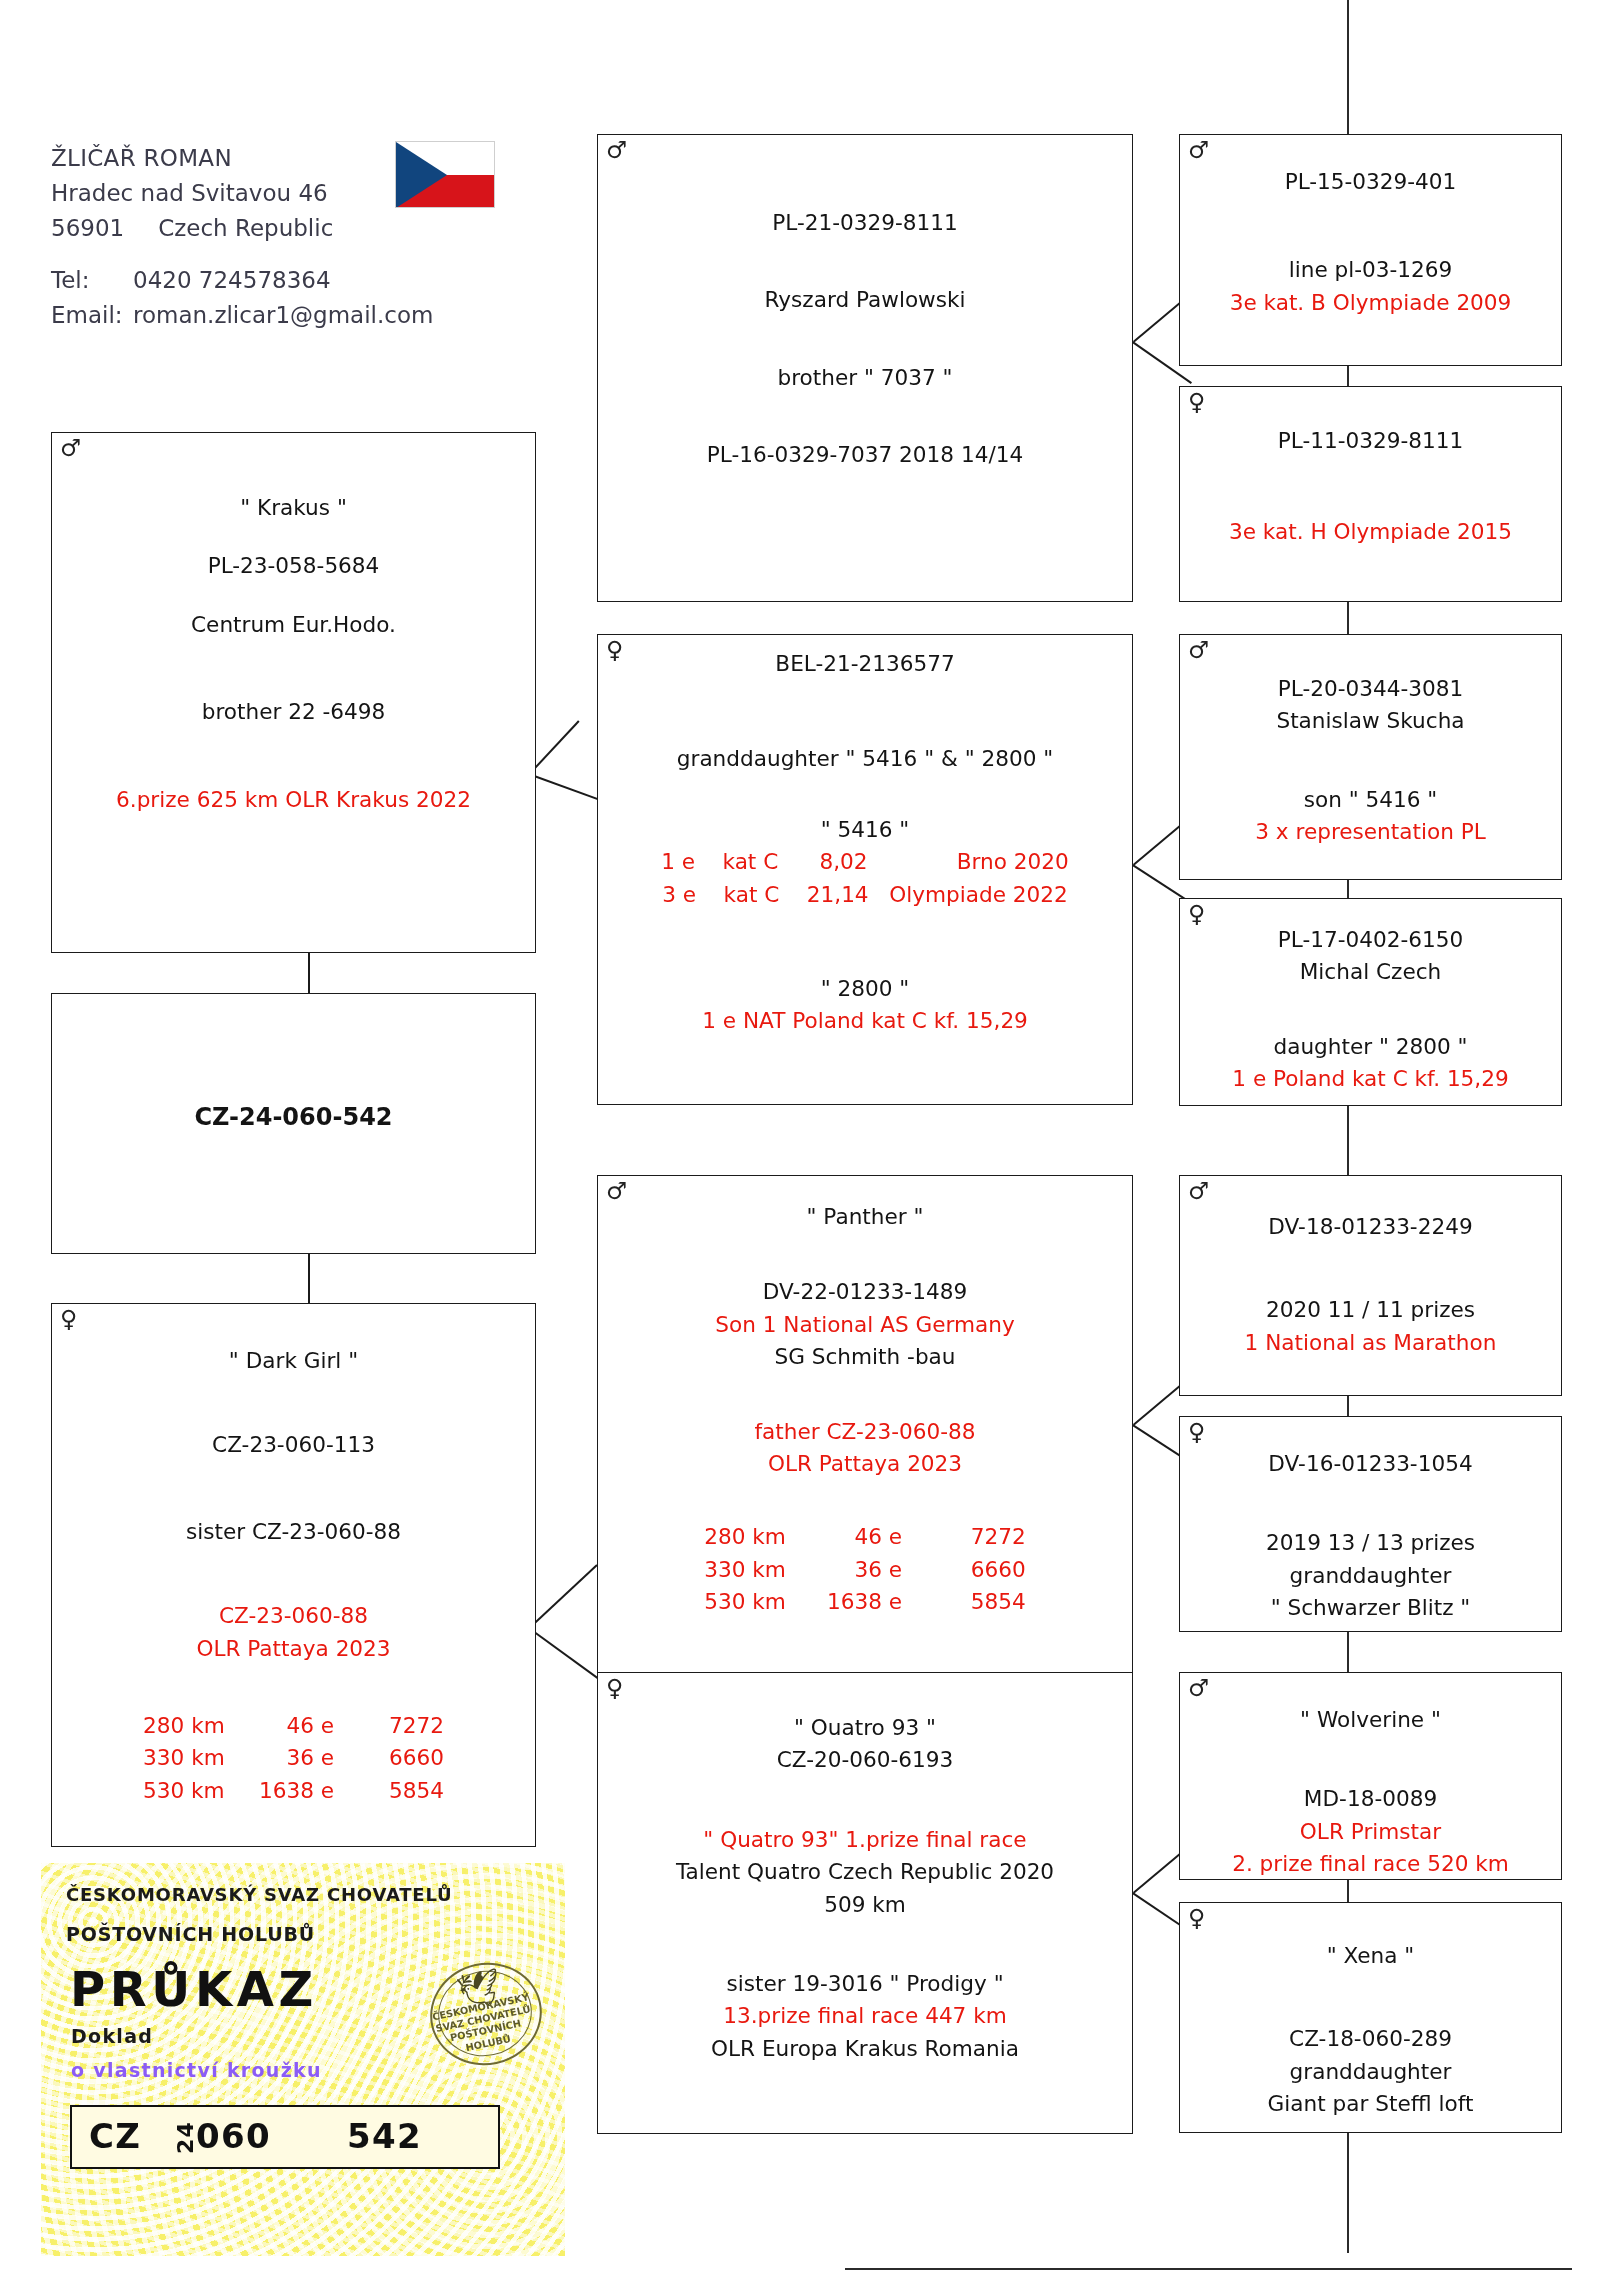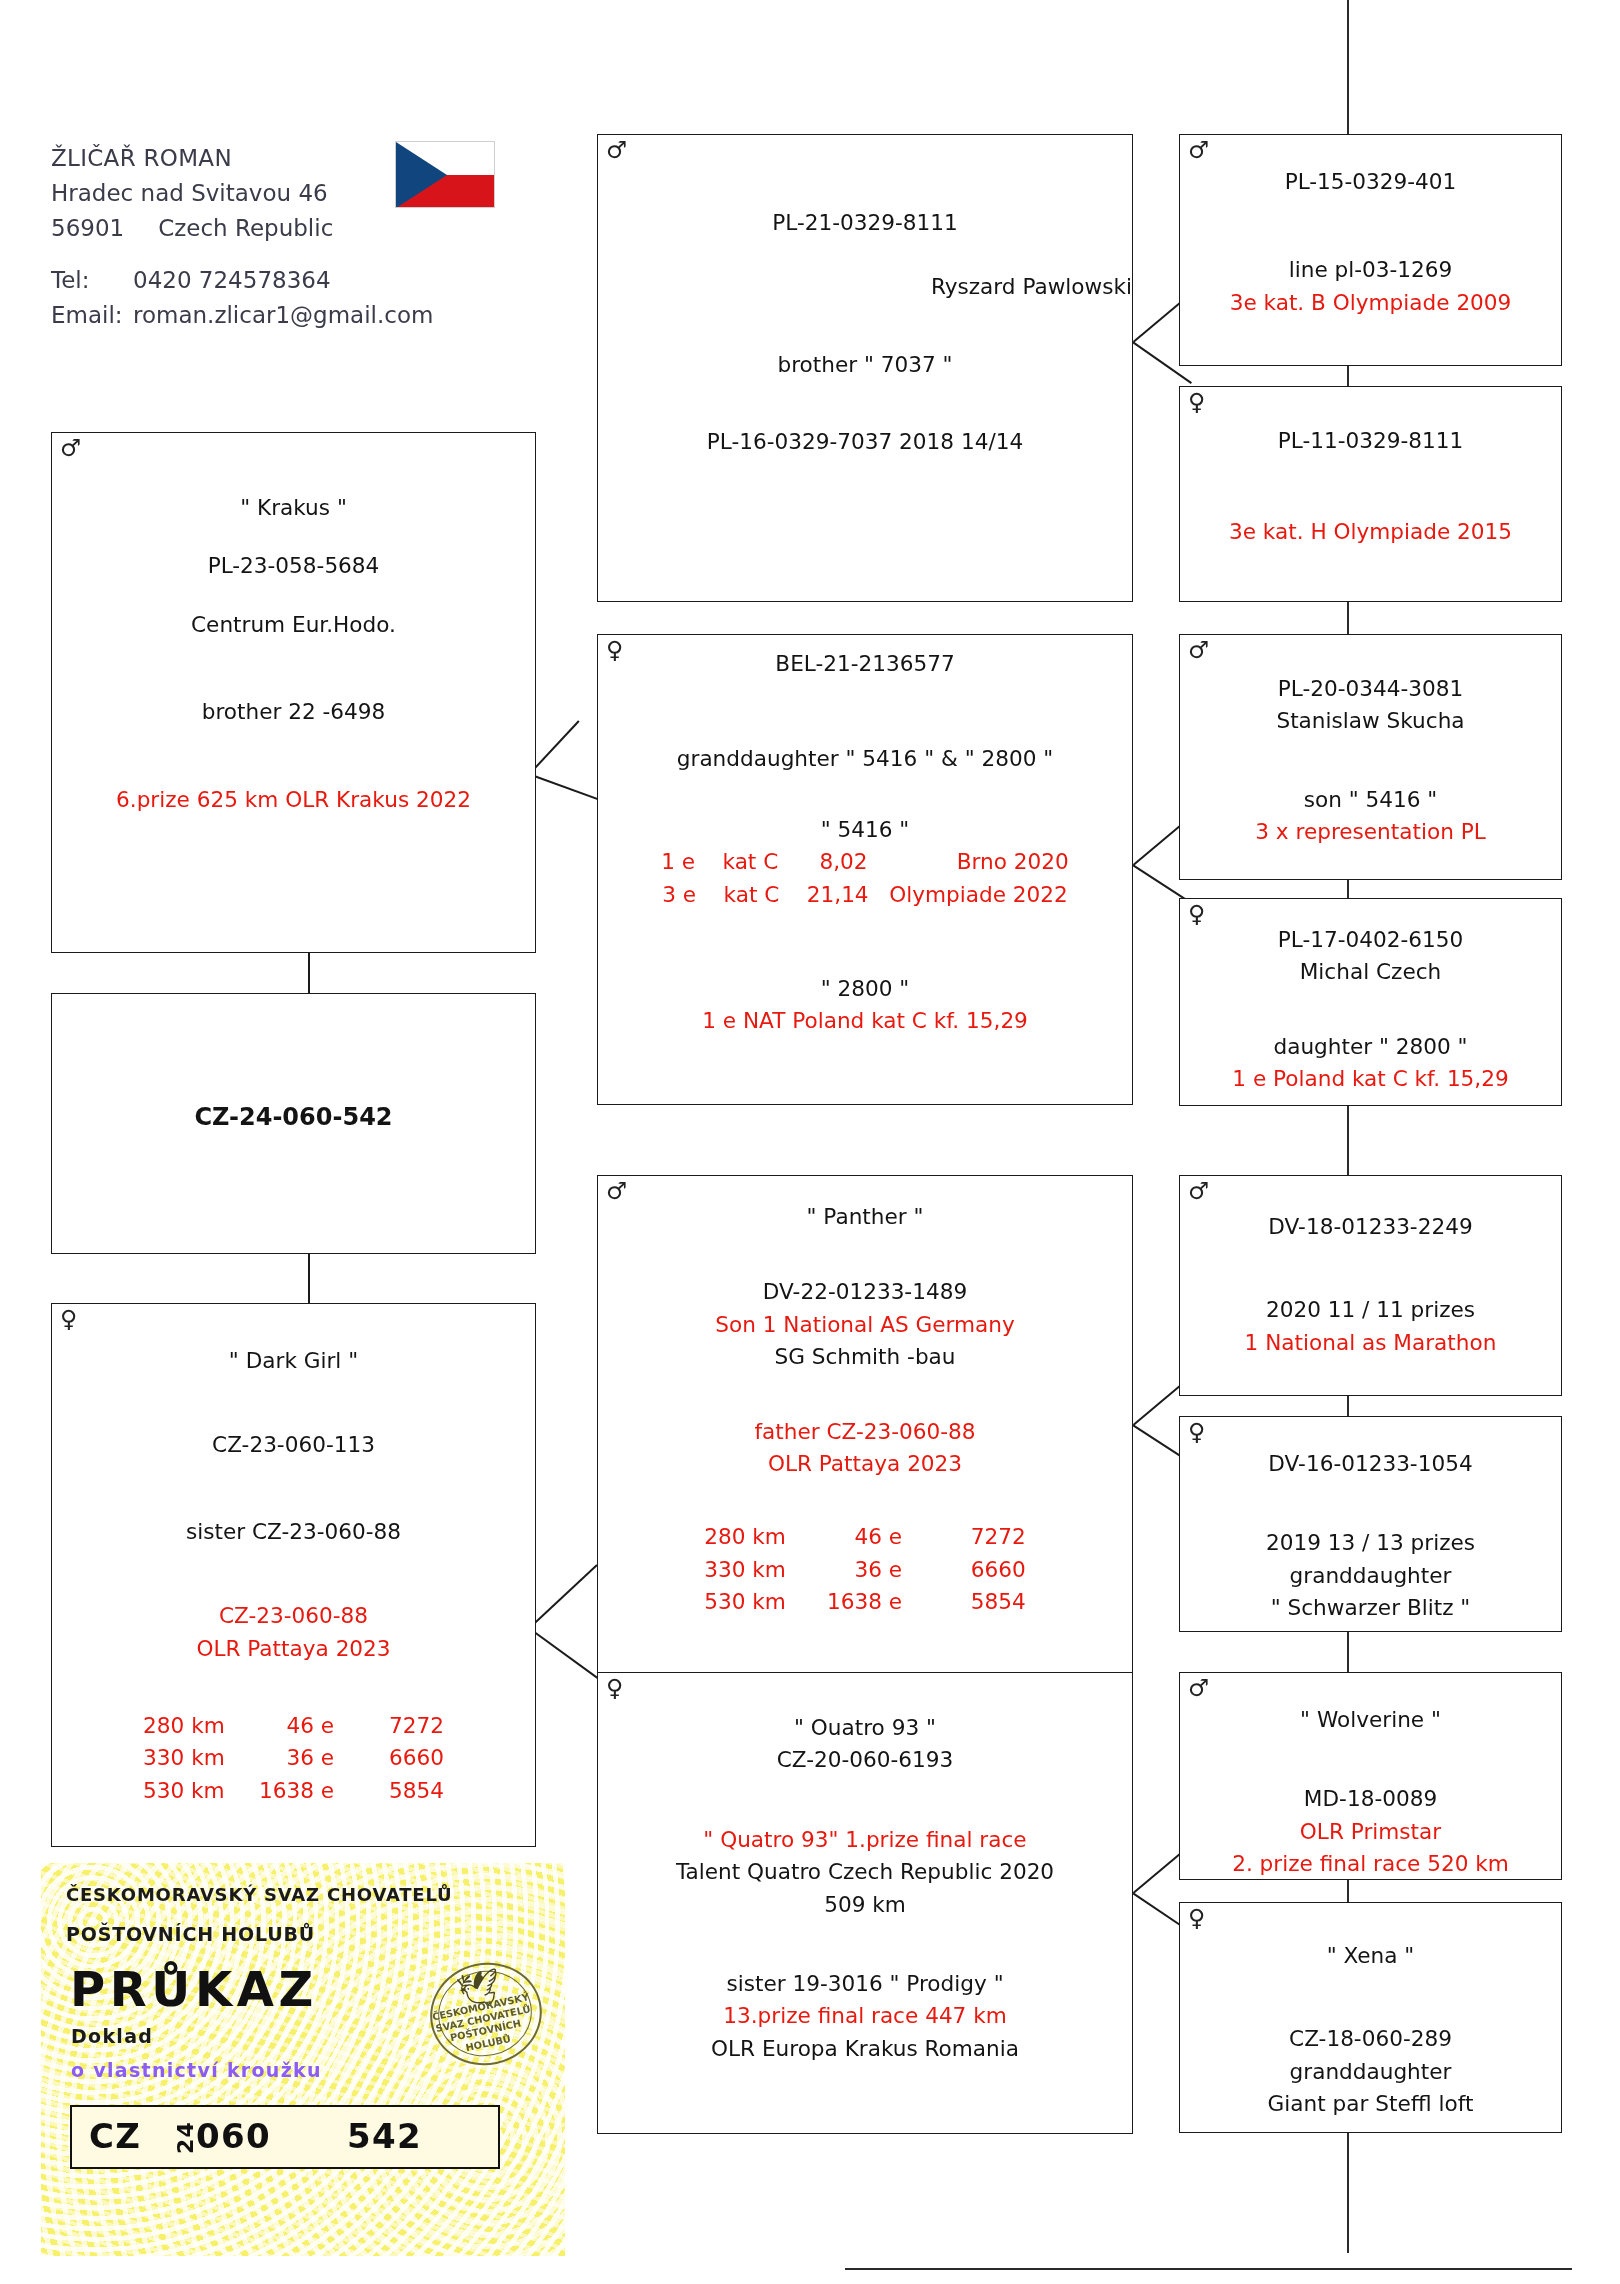--- a/index.html
+++ b/index.html
@@ -250,21 +250,21 @@
       <span class="ln red mono-sp" style="margin-top:45px;">280 km         46 e        7272</span>
       <span class="ln red mono-sp">330 km         36 e        6660</span>
       <span class="ln red mono-sp">530 km     1638 e        5854</span>
     </div>
   </div>
 
   <div class="box" style="left:597px; top:134px; width:536px; height:468px;">
     <span class="sex">♂</span>
     <div class="bxc" style="top:72px;">
       <span class="ln">PL-21-0329-8111</span>
-      <span class="ln" style="margin-top:32px;text-align:right;">Ryszard  Pawlowski</span>
+      <span class="ln" style="margin-top:45px;">Ryszard  Pawlowski</span>
       <span class="ln" style="margin-top:45px;">brother " 7037 "</span>
       <span class="ln" style="margin-top:45px;">PL-16-0329-7037     2018     14/14</span>
     </div>
   </div>
 
   <div class="box" style="left:597px; top:634px; width:536px; height:471px;">
     <span class="sex">♀</span>
     <div class="bxc" style="top:13px;">
       <span class="ln">BEL-21-2136577</span>
       <span class="ln" style="margin-top:63px;">granddaughter   " 5416 "   &amp;   " 2800 "</span>

